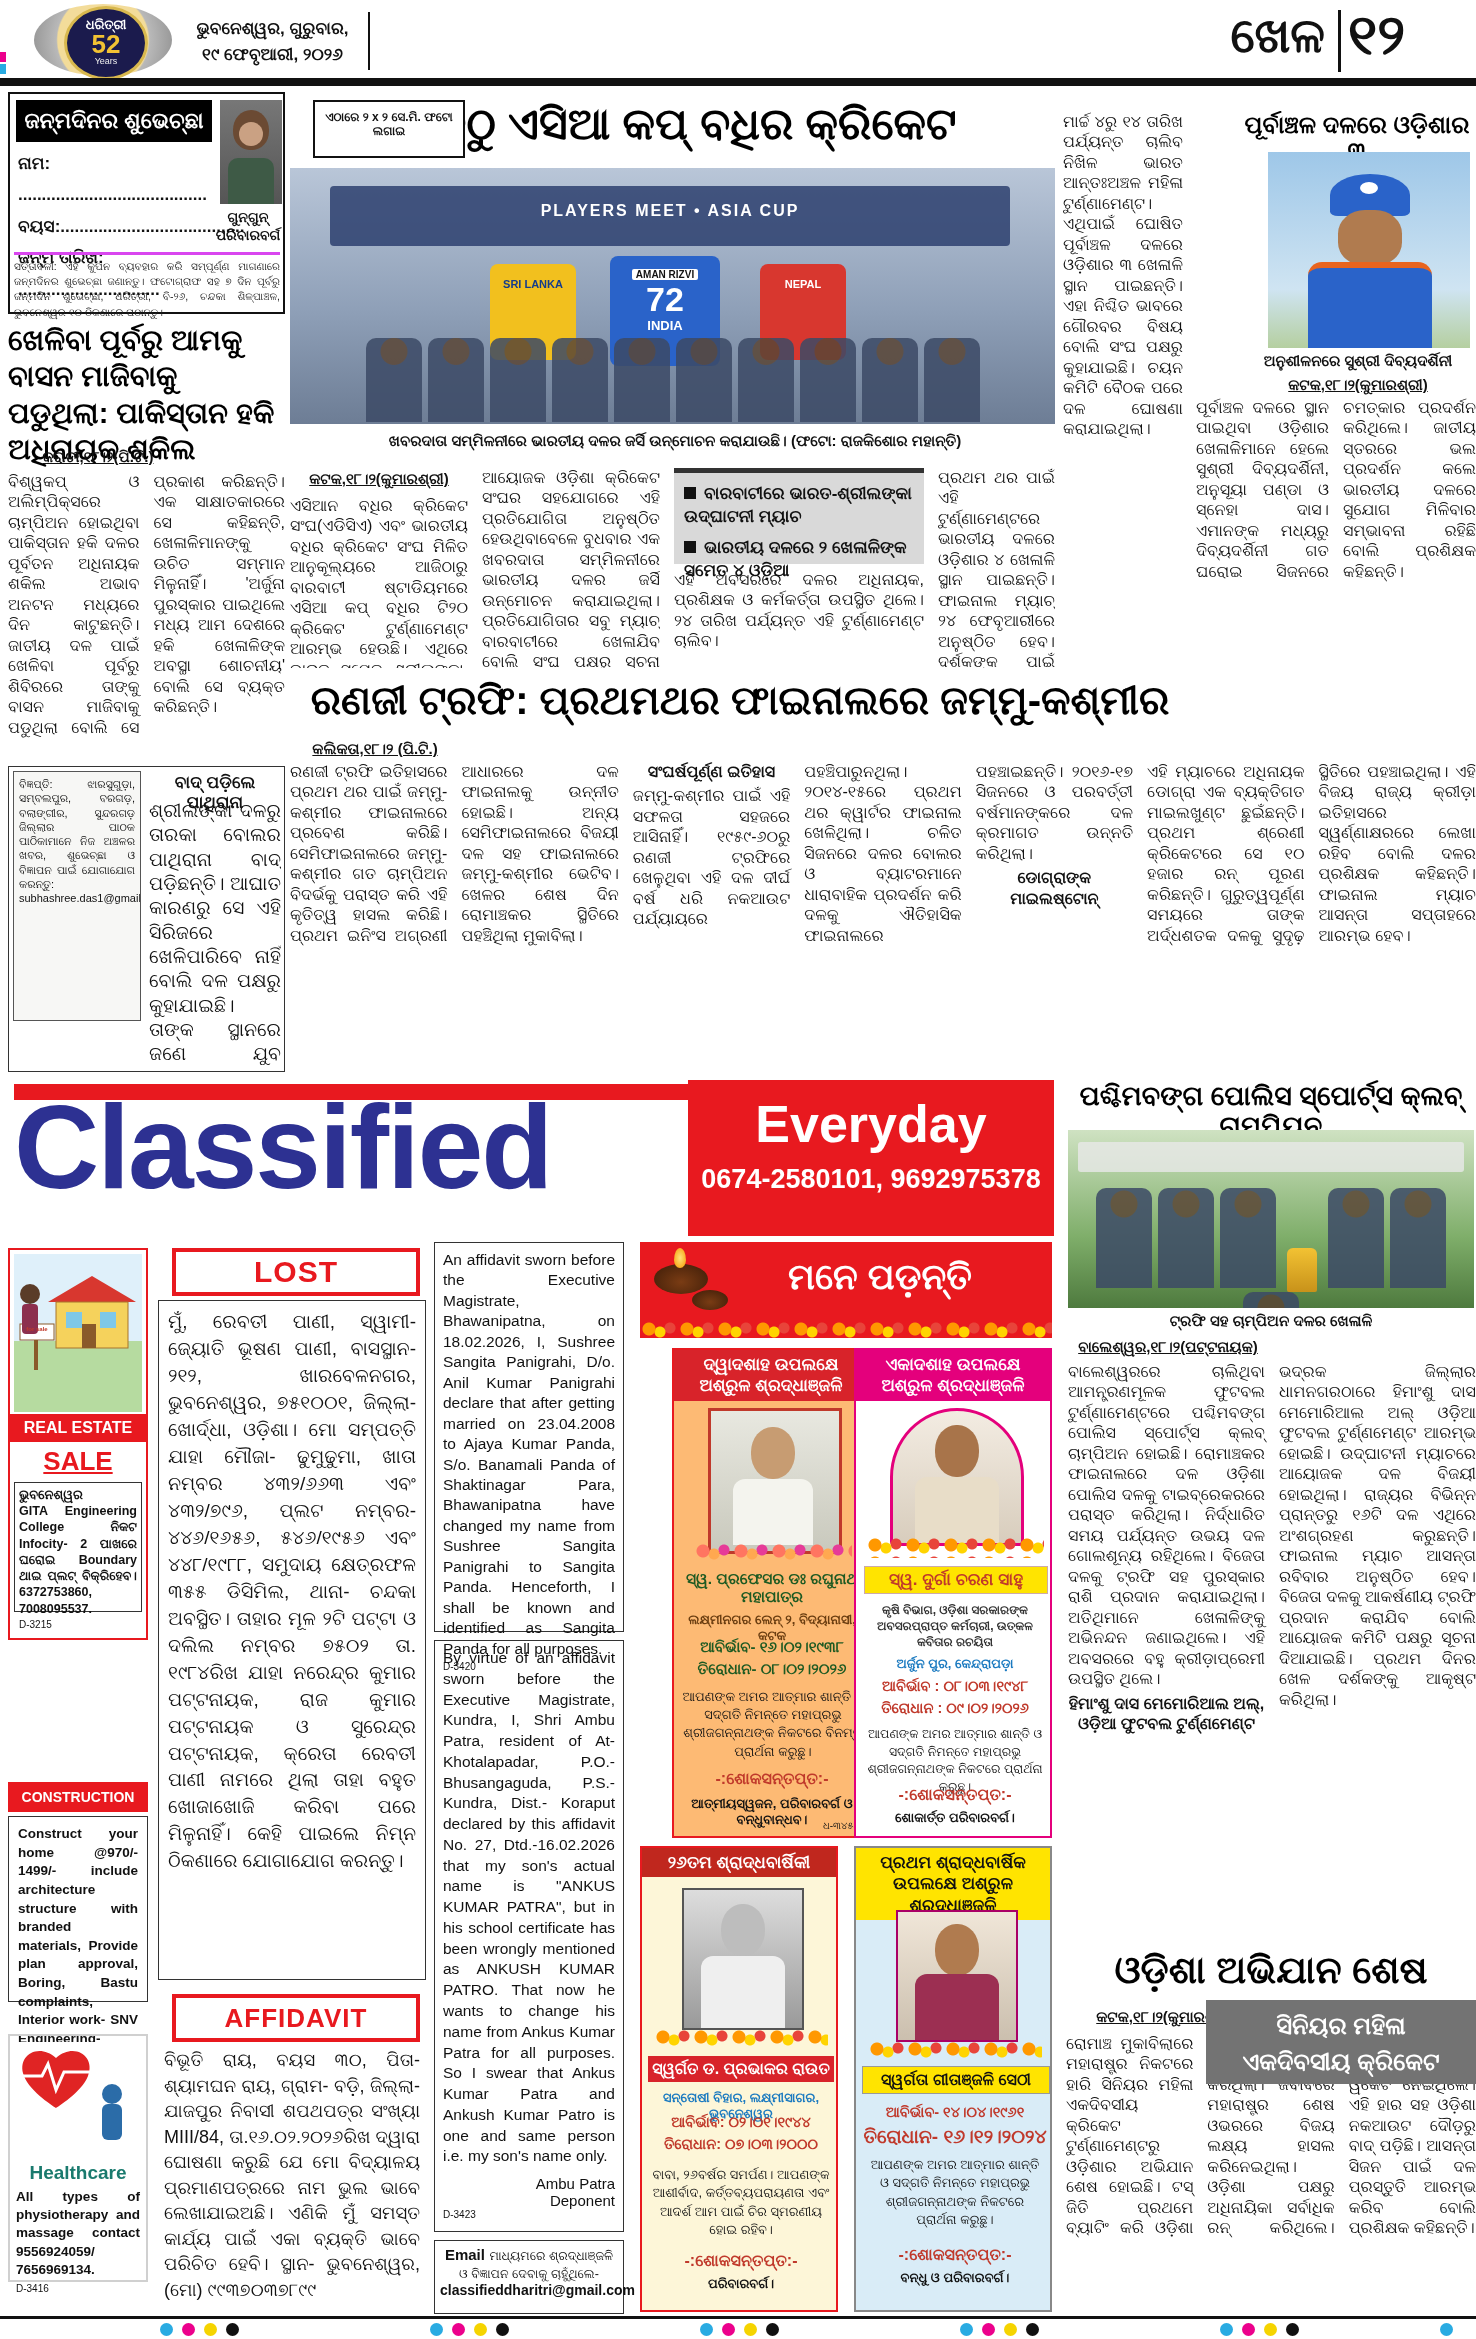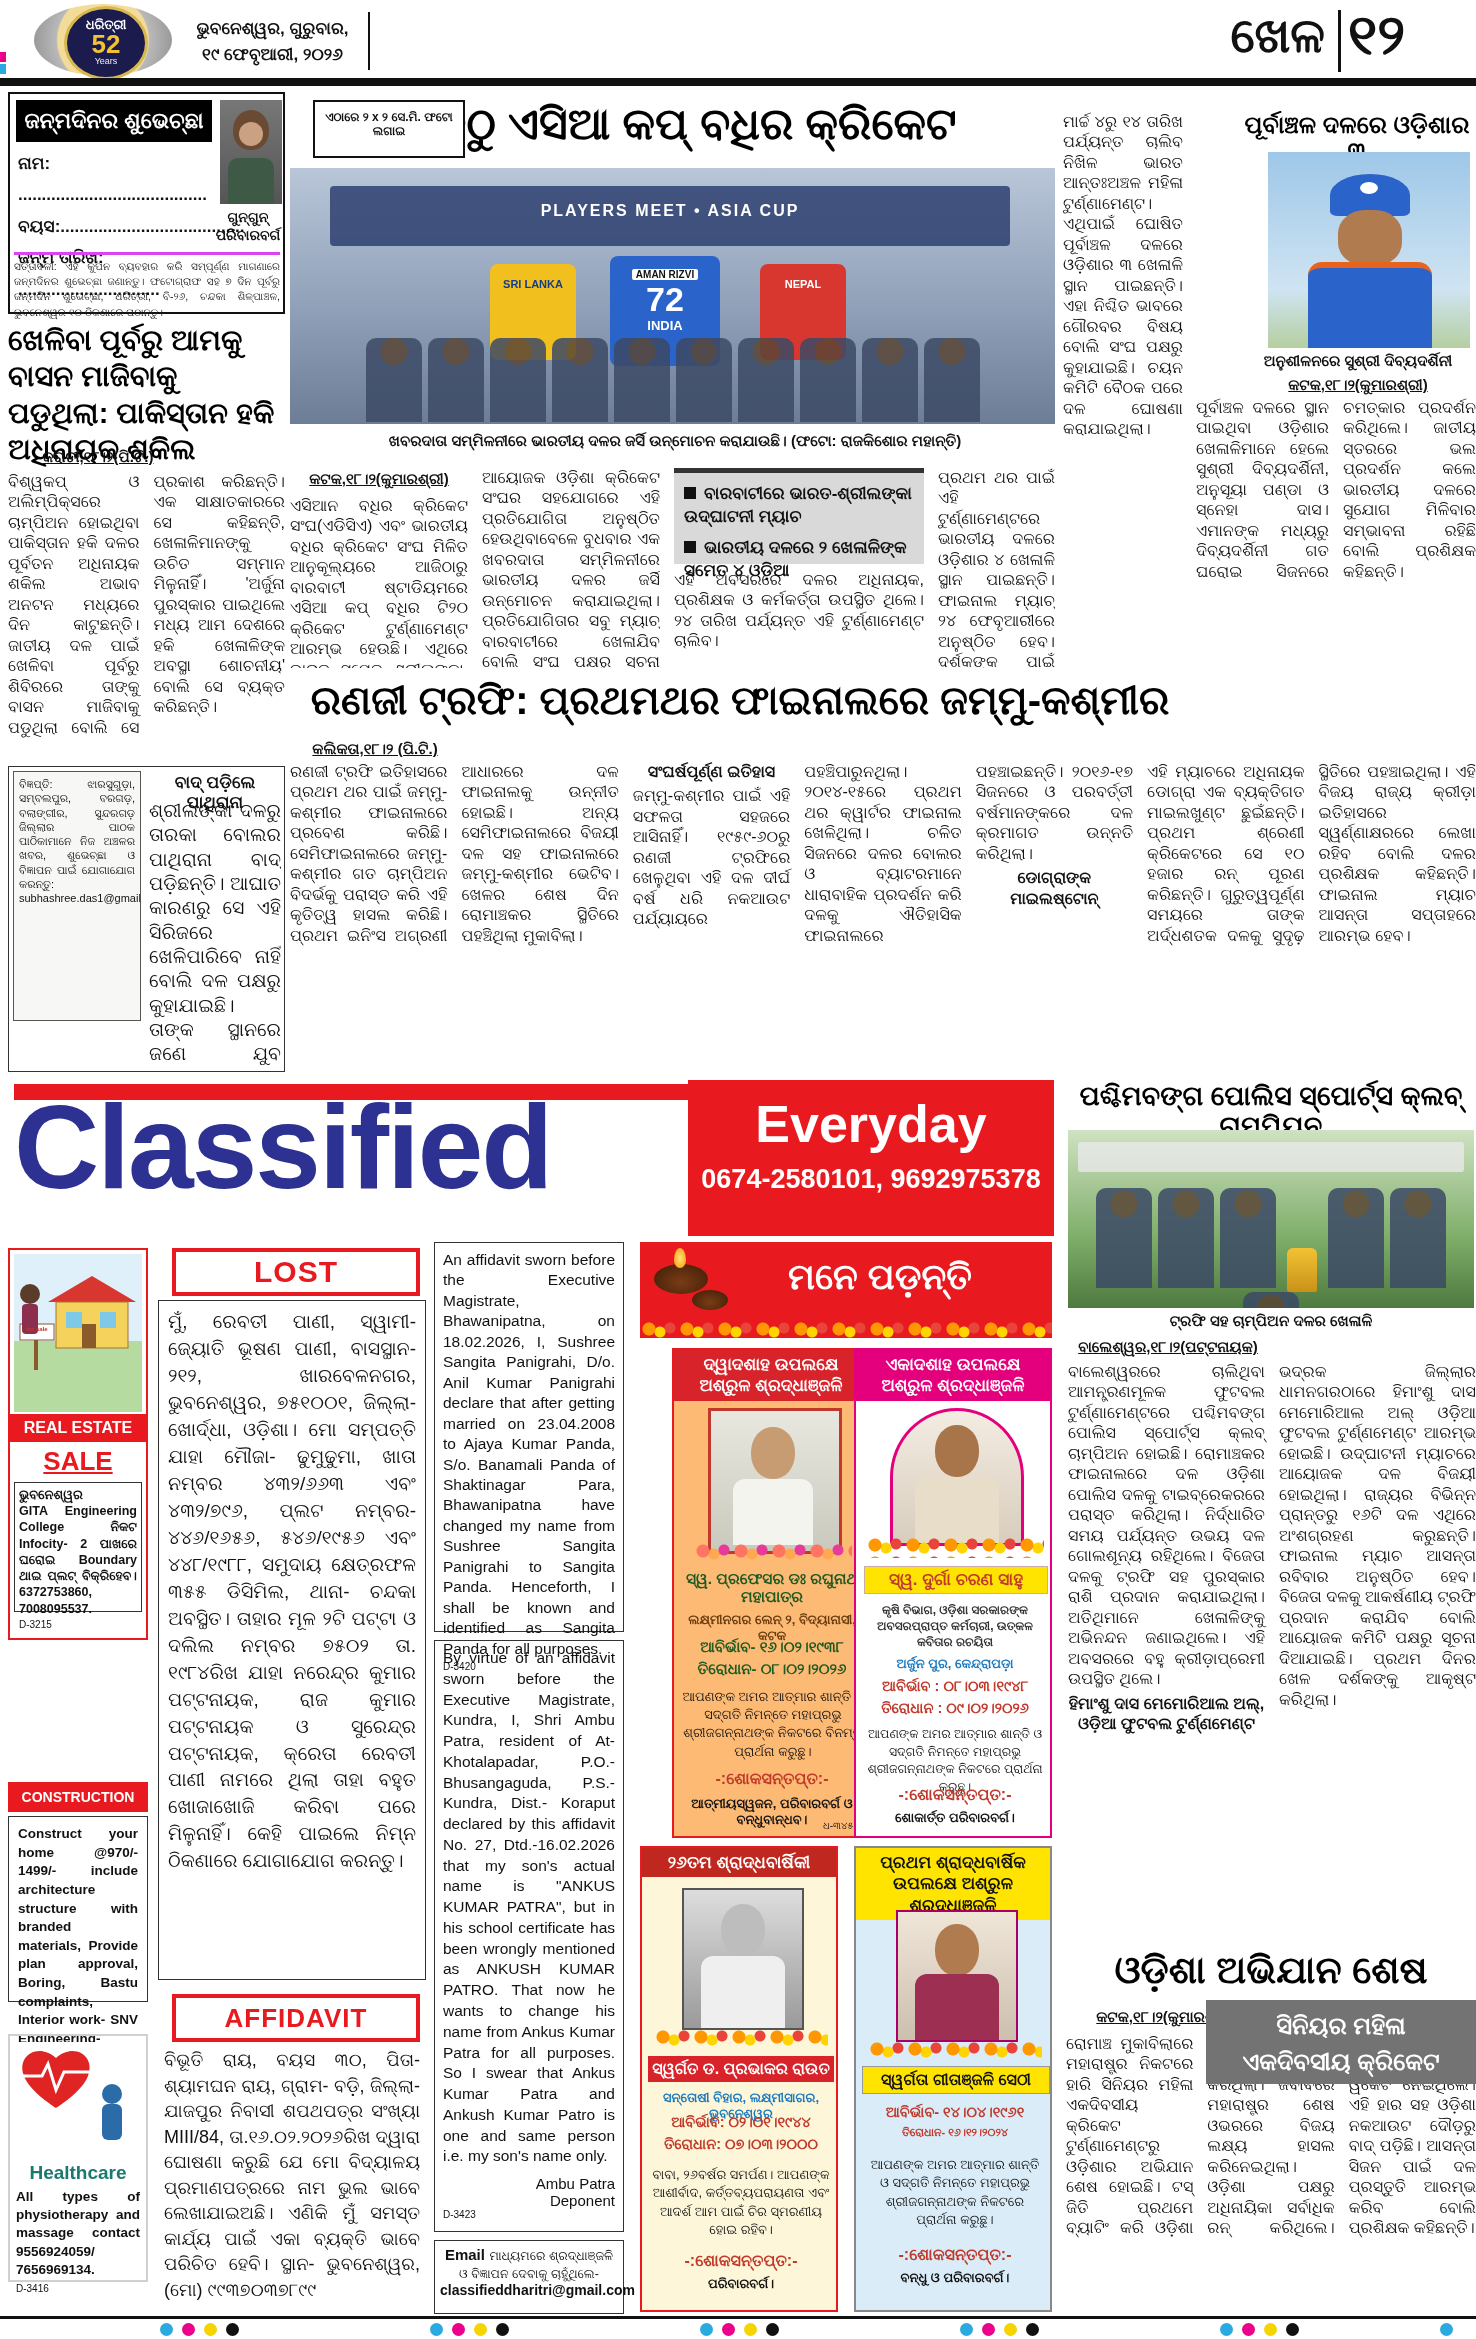--- a/index.html
+++ b/index.html
@@ -295,21 +295,21 @@
       <div>ପ୍ରଥମ ଶ୍ରାଦ୍ଧବାର୍ଷିକ</div>
         <div>ଉପଲକ୍ଷେ ଅଶ୍ରୁଳ ଶ୍ରଦ୍ଧାଞ୍ଜଳି</div>
     </div>
     <div class="photo" style="left:40px;top:62px;width:118px;height:128px;background:linear-gradient(#f0e6d8,#cbbfae);border:2px solid #a06;">
       <div class="abs" style="left:37px;top:12px;width:44px;height:52px;border-radius:48%;background:#b07b4f;"></div>
       <div class="abs" style="left:17px;top:62px;width:84px;height:66px;border-radius:12px 12px 0 0;background:#9c2f52;"></div>
     </div>
     <div class="abs dotstrip" style="left:12px;top:192px;width:174px;height:20px;"></div>
     <div class="abs ctr b" style="left:6px;top:218px;width:186px;background:#ffe400;color:#111;font-size:16px;padding:4px 0;border:1px solid #999;">ସ୍ୱର୍ଗତା ଗୀତାଞ୍ଜଳି ସେଠୀ</div>
     <div class="abs ctr b" style="left:6px;top:256px;width:186px;color:#c0392b;font-size:14.5px;">ଆବିର୍ଭାବ- ୧୪।୦୪।୧୯୬୧</div>
-    <div class="abs ctr b" style="left:6px;top:278px;width:186px;color:#c0392b;font-size:11px;">ତିରୋଧାନ- ୧୬।୧୨।୨୦୨୪</div>
+    <div class="abs ctr b" style="left:6px;top:278px;width:186px;color:#c0392b;font-size:19px;">ତିରୋଧାନ- ୧୬।୧୨।୨୦୨୪</div>
     <div class="abs ctr" style="left:10px;top:308px;width:178px;font-size:13px;line-height:1.42;">ଆପଣଙ୍କ ଅମର ଆତ୍ମାର ଶାନ୍ତି ଓ ସଦ୍‌ଗତି ନିମନ୍ତେ ମହାପ୍ରଭୁ ଶ୍ରୀଜଗନ୍ନାଥଙ୍କ ନିକଟରେ ପ୍ରାର୍ଥନା କରୁଛୁ।</div>
     <div class="abs ctr b" style="left:6px;top:398px;width:186px;color:#c0392b;font-size:16px;">-:ଶୋକସନ୍ତପ୍ତ:-</div>
     <div class="abs ctr b" style="left:6px;top:422px;width:186px;font-size:13px;">ବନ୍ଧୁ ଓ ପରିବାରବର୍ଗ।</div>
   </div>
 
   <div class="abs headline ctr" style="left:1066px;top:1082px;width:410px;font-size:27px;">ପଶ୍ଚିମବଙ୍ଗ ପୋଲିସ ସ୍ପୋର୍ଟ୍ସ କ୍ଲବ୍ ଚାମ୍ପିୟନ</div>
   <div class="photo" style="left:1068px;top:1130px;width:406px;height:178px;background:linear-gradient(#cfe2c2 0%,#7fae6a 60%,#4e7a3e 100%);">
     <div class="abs" style="left:10px;top:12px;width:386px;height:30px;background:#e8e8e8;opacity:.8;border-radius:3px;"></div>
     <div class="abs" style="left:0;top:58px;width:406px;height:120px;text-align:center;">
       <span class="person" style="height:100px;"></span><span class="person" style="height:100px;"></span><span class="person" style="height:100px;"></span>

